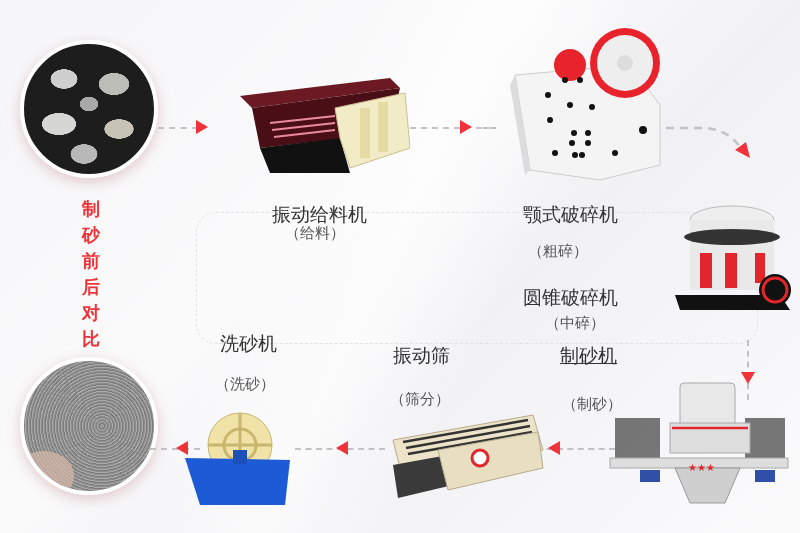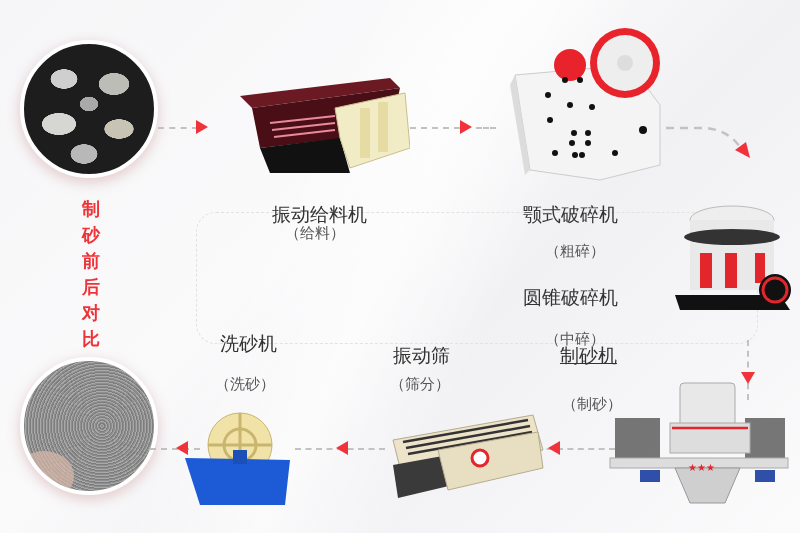--- a/index.html
+++ b/index.html
@@ -152,25 +152,25 @@
       <line x1="23" y1="35" x2="87" y2="35"></line>
     </g>
   <polygon points="0,48 105,50 100,95 15,95" fill="#1d5bd6"></polygon>
   <rect x="48" y="40" width="14" height="14" fill="#1d4fb8"></rect>
 </svg>
 
 <div class="label" style="left:256px;top:202px;margin-left:16px;">振动给料机</div>
 <div class="sub" style="left:285px;top:224px;">（给料）</div>
 
 <div class="label" style="left:523px;top:202px;text-align:center;">颚式破碎机</div>
-<div class="sub" style="left:545px;top:242px;">（粗碎）</div>
+<div class="sub" style="left:528px;top:242px;">（粗碎）</div>
 
 <div class="label" style="left:523px;top:285px;font-family:Liberation Mono, monospace;">圆锥破碎机</div>
-<div class="sub" style="left:545px;top:314px;margin-top:16px;">（中碎）</div>
+<div class="sub" style="left:545px;top:314px;">（中碎）</div>
 
 <div class="label" style="left:560px;top:343px;text-decoration:underline;">制砂机</div>
 <div class="sub" style="left:562px;top:395px;">（制砂）</div>
 
 <div class="label" style="left:393px;top:343px;font-family:Liberation Mono, monospace;">振动筛</div>
-<div class="sub" style="left:390px;top:375px;">（筛分）</div>
+<div class="sub" style="left:390px;top:390px;">（筛分）</div>
 
 <div class="label" style="left:220px;top:331px;font-family:Liberation Serif, serif;">洗砂机</div>
 <div class="sub" style="left:215px;top:375px;">（洗砂）</div>
 
 </body></html>

